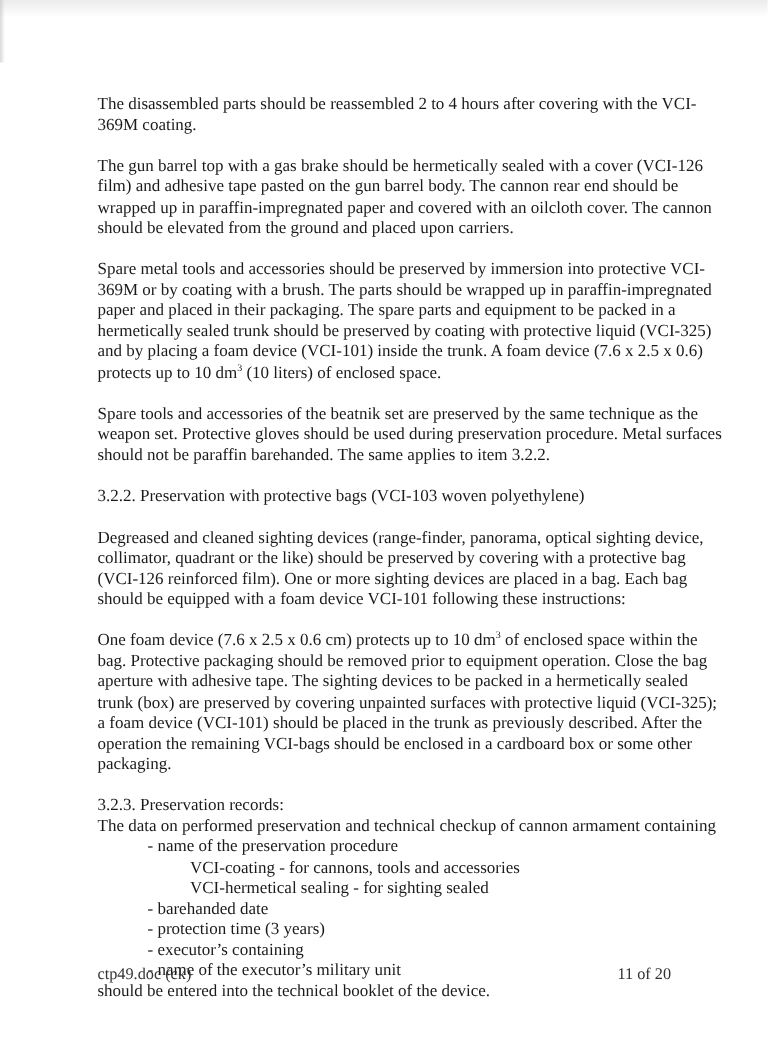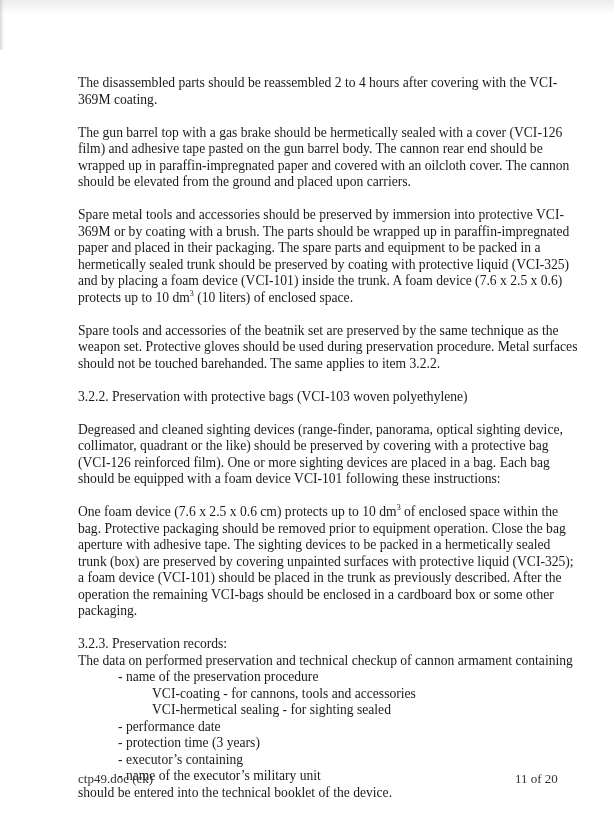--- a/index.html
+++ b/index.html
@@ -23,44 +23,44 @@
   .heading { margin: 0 0 16.5px 0; }
   .records-heading { margin: 0; font-family: Liberation Serif, serif; }
   .line { display: block; white-space: nowrap; }
   .ind1 { padding-left: 40px; }
   .ind2 { padding-left: 74px; }
   sup { font-size: 8px; line-height: 0; vertical-align: super; }
   .footer {
     position: absolute; top: 771px; font-size: 13px; color: #333;
   }
   .footer-left { left: 78px; }
-  .footer-right { left: 515px; }
+  .footer-right { left: 494px; }
 </style>
 </head>
 <body>
 
 <div class="scan-top"></div>
 <div class="scan-left"></div>
 
 <div class="page">
   <p>The disassembled parts should be reassembled 2 to 4 hours after covering with the VCI-369M coating.</p>
   <p>The gun barrel top with a gas brake should be hermetically sealed with a cover (VCI-126 film) and adhesive tape pasted on the gun barrel body. The cannon rear end should be wrapped up in paraffin-impregnated paper and covered with an oilcloth cover. The cannon should be elevated from the ground and placed upon carriers.</p>
   <p><span>Spare metal tools and accessories should be preserved by immersion into protective VCI-369M or by coating with a brush. The parts should be wrapped up in paraffin-impregnated paper and placed in their packaging. The spare parts and equipment to be packed in a hermetically sealed trunk should be preserved by coating with protective liquid (VCI-325) and by placing a foam device (VCI-101) inside the trunk. A foam device (7.6 x 2.5 x 0.6) protects up to 10 dm</span><sup>3</sup><span> (10 liters) of enclosed space.</span></p>
-  <p>Spare tools and accessories of the beatnik set are preserved by the same technique as the weapon set. Protective gloves should be used during preservation procedure. Metal surfaces should not be touched barehanded. The same applies to item 3.2.2.</p>
+  <p>Spare tools and accessories of the beatnik set are preserved by the same technique as the weapon set. Protective gloves should be used during preservation procedure. Metal surfaces should not be paraffin barehanded. The same applies to item 3.2.2.</p>
   <p class="heading">3.2.2.  Preservation with protective bags (VCI-103 woven polyethylene)</p>
   <p>Degreased and cleaned sighting devices (range-finder, panorama, optical sighting device, collimator, quadrant or the like) should be preserved by covering with a protective bag (VCI-126 reinforced film). One or more sighting devices are placed in a bag.  Each bag should be equipped with a foam device VCI-101 following these instructions:</p>
   <p><span>One foam device (7.6 x 2.5 x 0.6 cm) protects up to 10 dm</span><sup>3</sup><span> of enclosed space within the bag. Protective packaging should be removed prior to equipment operation. Close the bag aperture with adhesive tape. The sighting devices to be packed in a hermetically sealed trunk (box) are preserved by covering unpainted surfaces with protective liquid (VCI-325); a foam device (VCI-101) should be placed in the trunk as previously described. After the operation the remaining VCI-bags should be enclosed in a cardboard box or some other packaging.</span></p>
 
   <div class="records-heading">3.2.3.  Preservation records:</div>
   <div class="records">
     <span class="line">The data on performed preservation and technical checkup of cannon armament containing</span>
     <span class="line ind1">- name of the preservation procedure</span>
     <span class="line ind2">VCI-coating - for cannons, tools and accessories</span>
     <span class="line ind2">VCI-hermetical sealing - for sighting sealed</span>
-    <span class="line ind1">- performance date</span>
+    <span class="line ind1">- barehanded date</span>
     <span class="line ind1">- protection time (3 years)</span>
     <span class="line ind1">- executor’s containing</span>
     <span class="line ind1">- name of the executor’s military unit</span>
     <span class="line">should be entered into the technical booklet of the device.</span>
   </div>
 </div>
 
 <div class="footer footer-left">ctp49.doc (ck)</div>
 <div class="footer footer-right">11 of  20</div>
 

